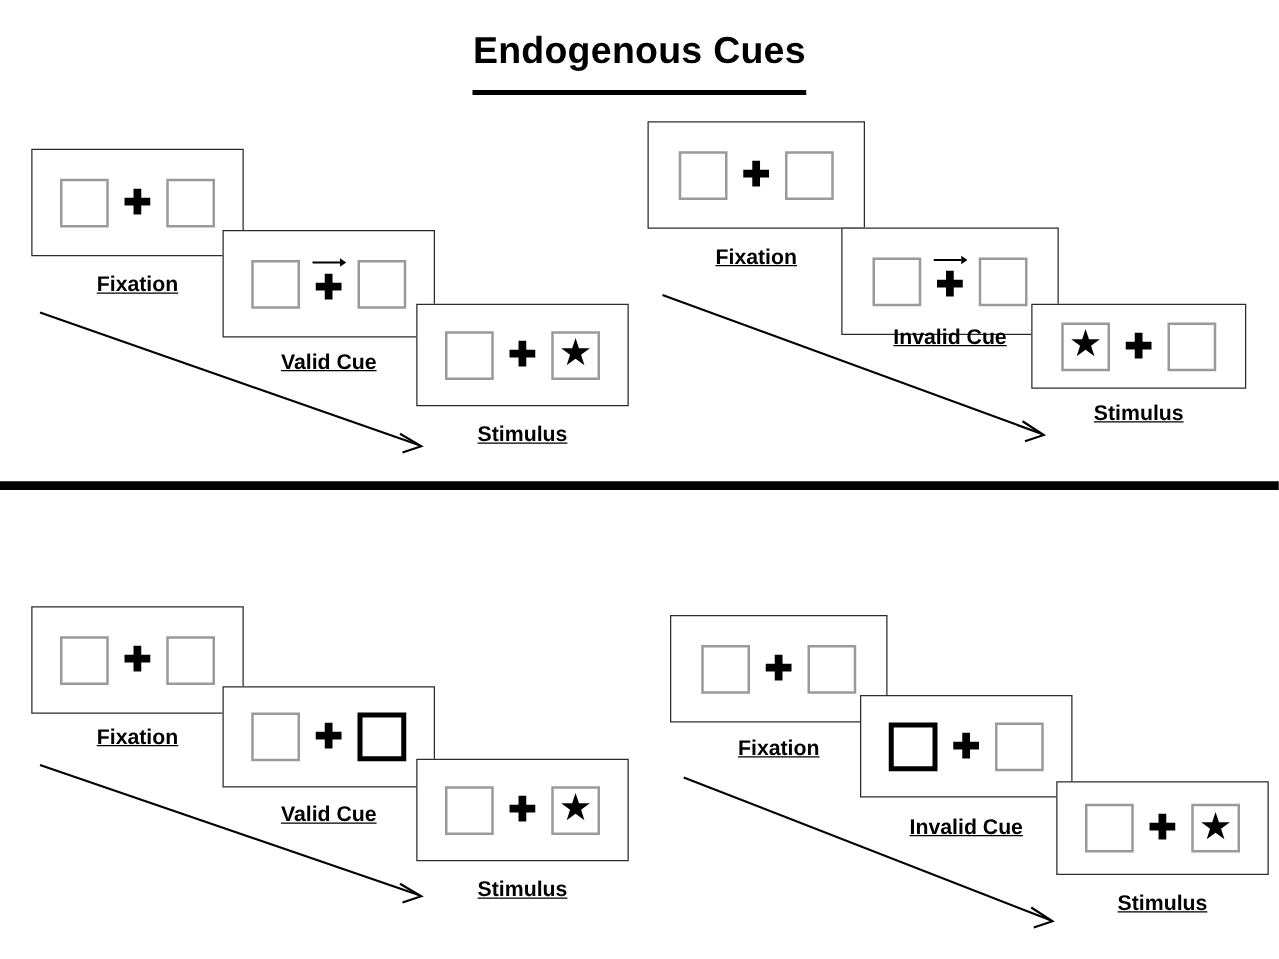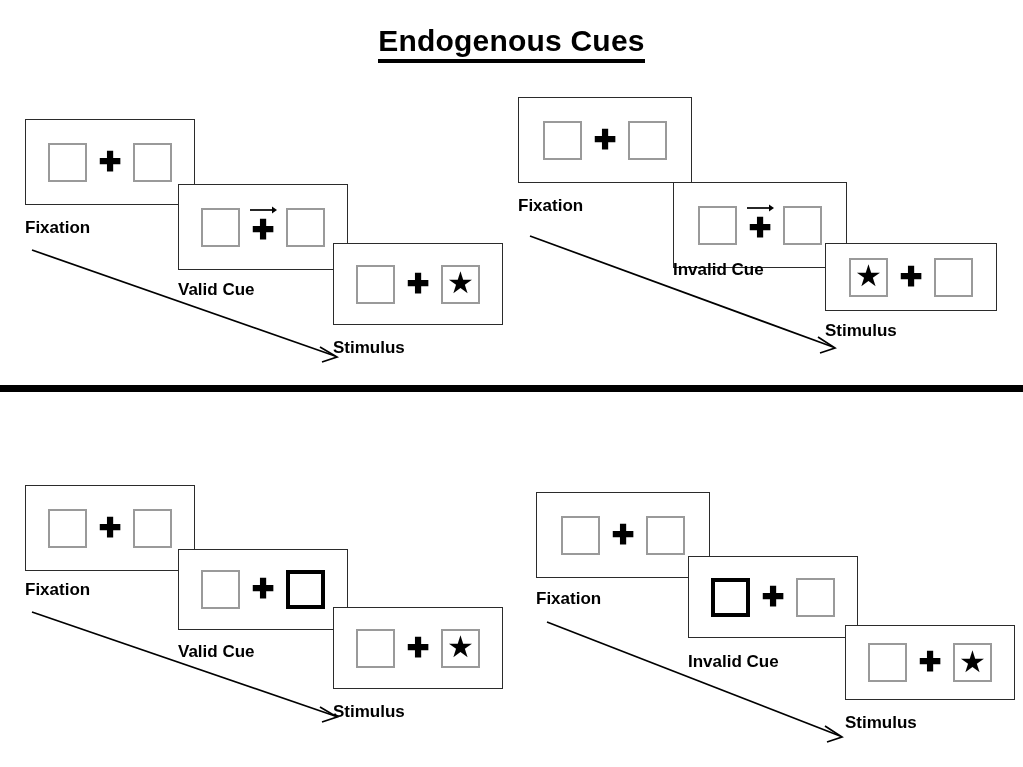--- a/index.html
+++ b/index.html
@@ -17,21 +17,21 @@
   .section-title{
     position:absolute;
     width:100%;
     text-align:center;
     font-size:30px;
     font-weight:bold;
     letter-spacing:0.2px;
   }
   .section-title span{
     border-bottom:4px solid #000;
-    padding-bottom:1px;
+    padding-bottom:14px;
     display:inline-block;
   }
 
   
   .divider{
     position:absolute;
     left:0;right:0;
     height:7px;
     background:#000;
   }
@@ -98,20 +98,22 @@
     transform:translateX(-50%);
     width:28px;height:10px;
   }
 
   
   .plabel{
     position:absolute;
     font-size:17px;
     font-weight:bold;
     white-space:nowrap;
+    text-align:center;
+    text-decoration:underline;
   }
 
   
   .time-arrow{position:absolute;overflow:visible;}
 </style>
 </head>
 <body>
 
 <div class="stage">
 

